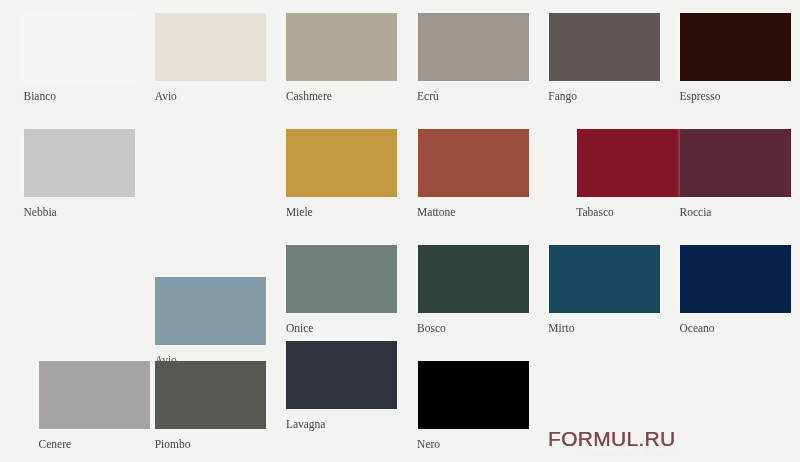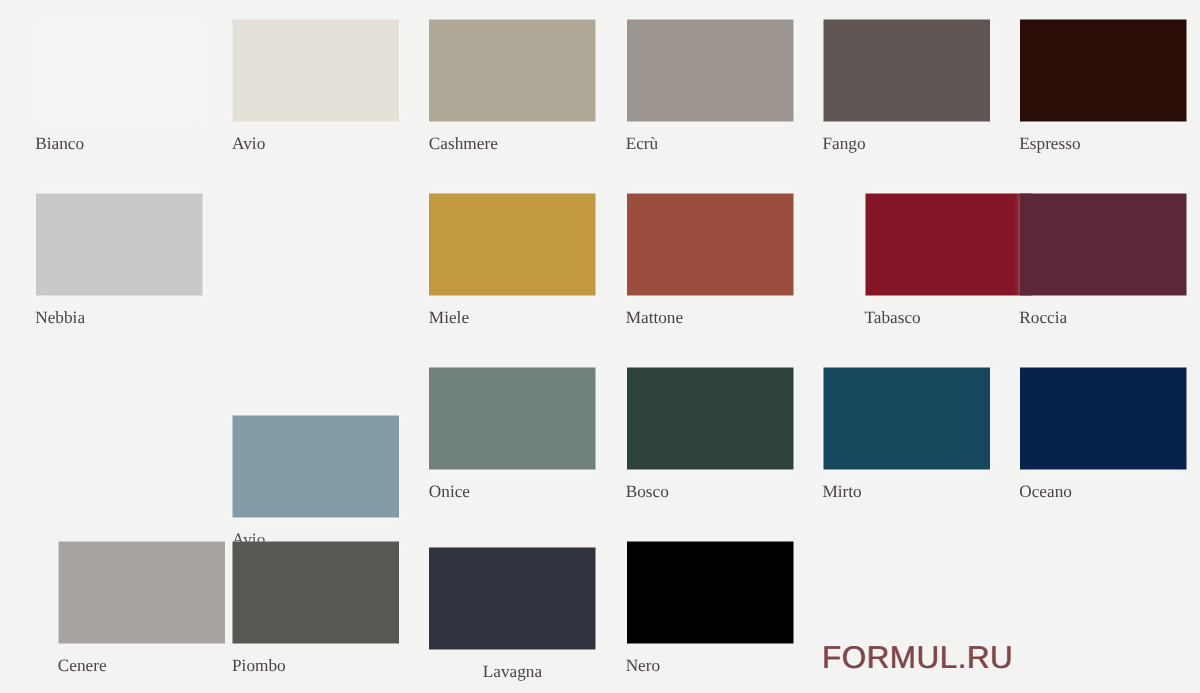--- a/index.html
+++ b/index.html
@@ -140,21 +140,21 @@
         <div class="swatch-label">Oceano</div>
       </div>
       <div class="swatch-cell" style="left: 0px; top: 348px; padding-left: 15px;">
         <div class="swatch-chip" style="background: rgb(166, 163, 160); width: 111px; height: 68px;"></div>
         <div class="swatch-label">Cenere</div>
       </div>
       <div class="swatch-cell" style="left: 131.2px; top: 348px;">
         <div class="swatch-chip" style="background: rgb(86, 88, 82); width: 111px; height: 68px;"></div>
         <div class="swatch-label">Piombo</div>
       </div>
-      <div class="swatch-cell" style="left: 262.4px; top: 352px; text-align: center;">
+      <div class="swatch-cell" style="left: 262.4px; top: 328px;">
         <div class="swatch-chip" style="background: rgb(46, 51, 61); width: 111px; height: 68px;"></div>
         <div class="swatch-label">Lavagna</div>
       </div>
       <div class="swatch-cell" style="left: 393.6px; top: 348px;">
         <div class="swatch-chip" style="background: rgb(0, 0, 0); width: 111px; height: 68px;"></div>
         <div class="swatch-label">Nero</div>
       </div>
     </div>
 
   <div class="brand">

